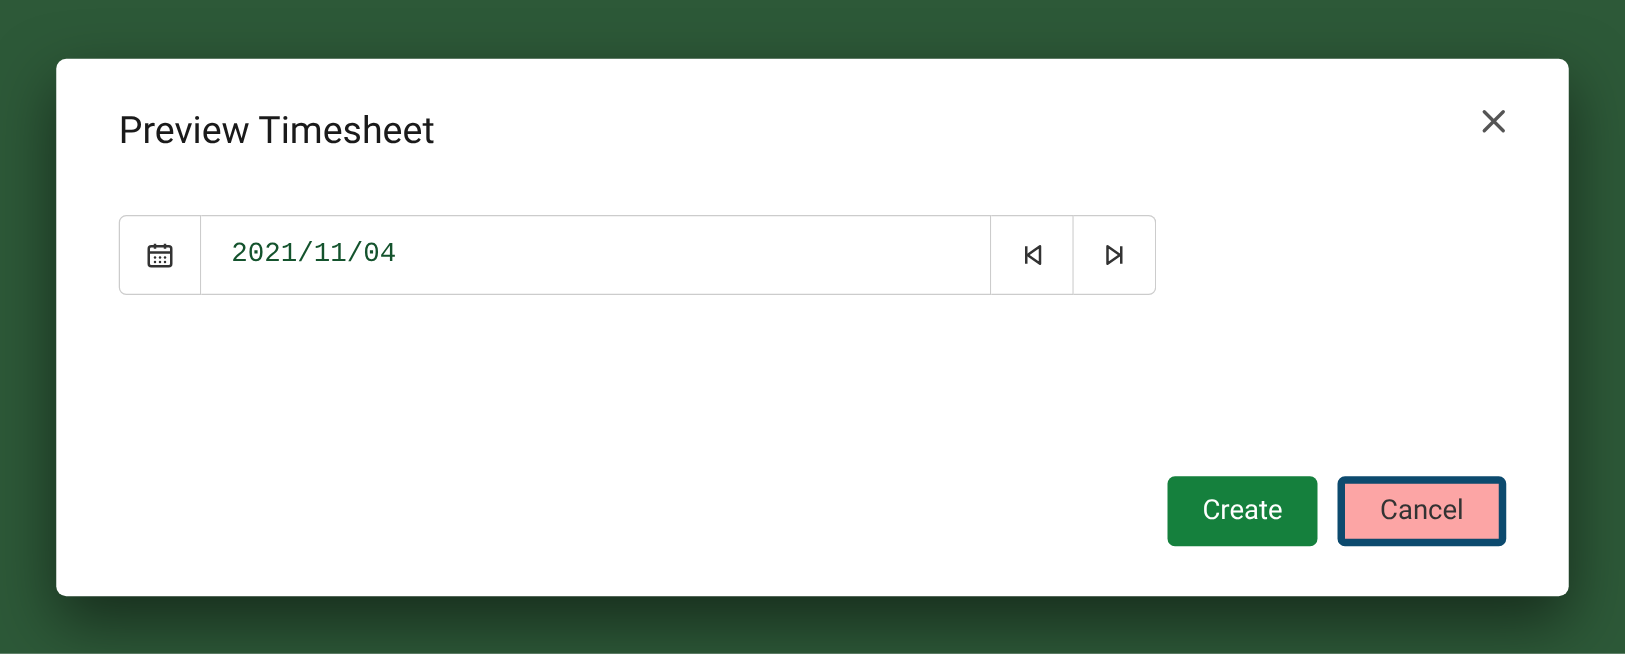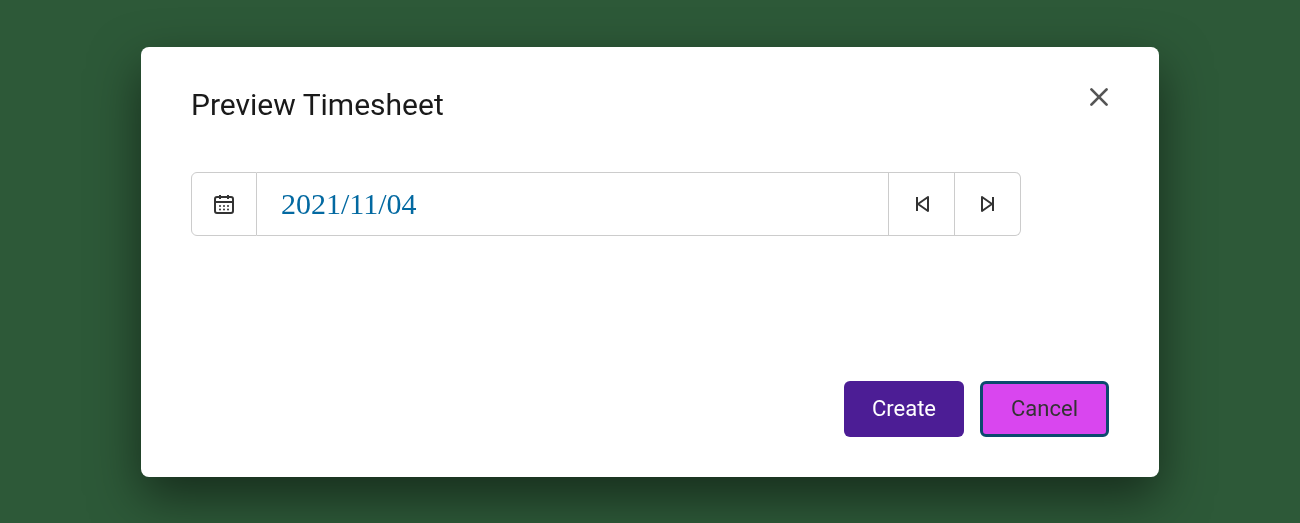--- a/index.html
+++ b/index.html
@@ -11,21 +11,21 @@
       font-family: -apple-system, BlinkMacSystemFont, "Segoe UI", Roboto, Helvetica, Arial, sans-serif;
       background: #2d5938;
       width: 1300px;
       height: 523px;
       display: flex;
       align-items: center;
       justify-content: center;
     }
     .modal {
       background: #ffffff;
-      width: 1018px;
+      width: 1210px;
       height: 430px;
       border-radius: 8px;
       box-shadow: 0 20px 50px rgba(0,0,0,0.5);
       position: relative;
       padding: 40px 50px;
     }
     .modal-title {
       font-size: 30px;
       font-weight: 400;
       color: #1a1a1a;
@@ -83,23 +83,23 @@
     }
     .icon-btn.calendar {
       border-radius: 6px 0 0 6px;
     }
     .date-input {
       border: 1px solid #ccc;
       border-left: none;
       height: 64px;
       flex: 1;
       padding: 0 24px;
-      font-size: 30px;
-      color: #0369a1;
-      font-family: Liberation Serif, serif;
+      font-size: 22px;
+      color: #14532d;
+      font-family: Liberation Mono, monospace;
       outline: none;
     }
     .icon-btn.prev {
       border-left: none;
     }
     .icon-btn.next {
       border-left: none;
       border-radius: 0 6px 6px 0;
     }
     .button-row {
@@ -112,27 +112,27 @@
     .btn {
       height: 56px;
       padding: 0 28px;
       font-size: 22px;
       border-radius: 6px;
       cursor: pointer;
       font-family: inherit;
       border: none;
     }
     .btn-primary {
-      background: #4c1d95;
+      background: #15803d;
       color: #ffffff;
     }
     .btn-secondary {
-      background: #d946ef;
+      background: #fca5a5;
       color: #333;
-      border: 3px solid #0c4a6e;
+      border: 6px solid #0c4a6e;
     }
   </style>
 </head>
 <body>
 
 <div class="modal">
   <h2 class="modal-title">Preview Timesheet</h2>
 
   <button class="close-btn">
     <svg viewBox="0 0 24 24" fill="none" stroke="currentColor" stroke-width="2.5" stroke-linecap="round">

